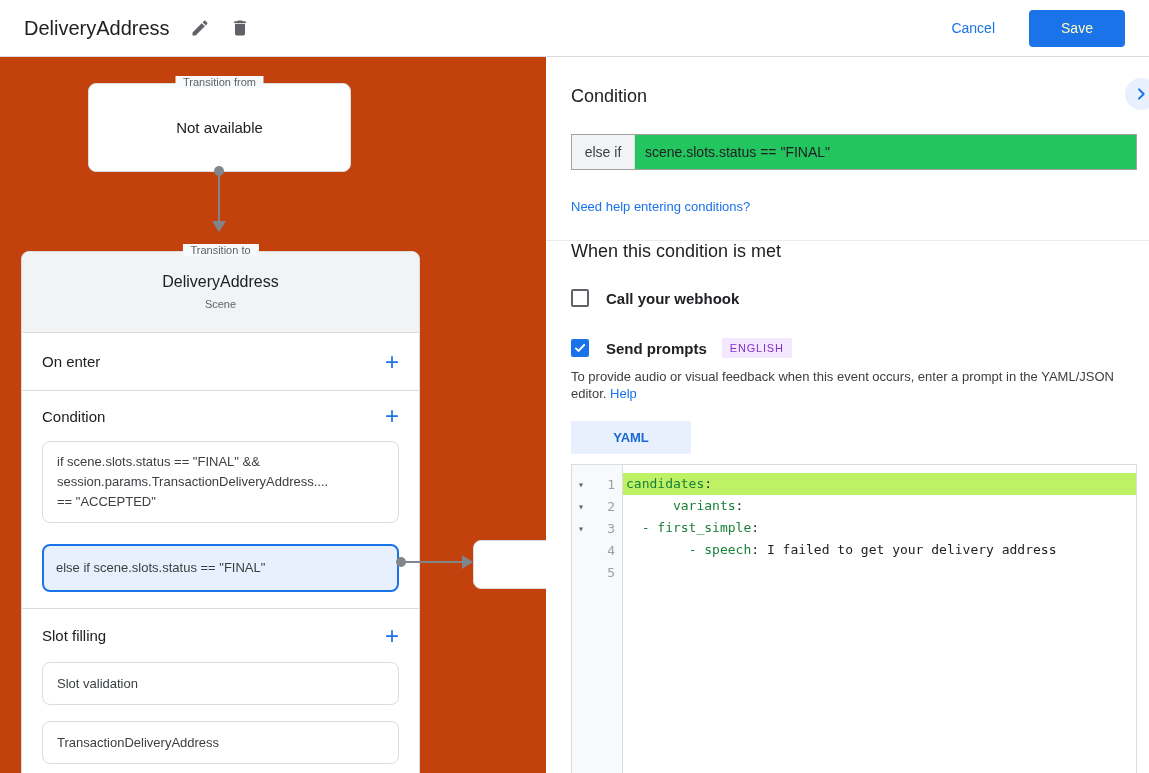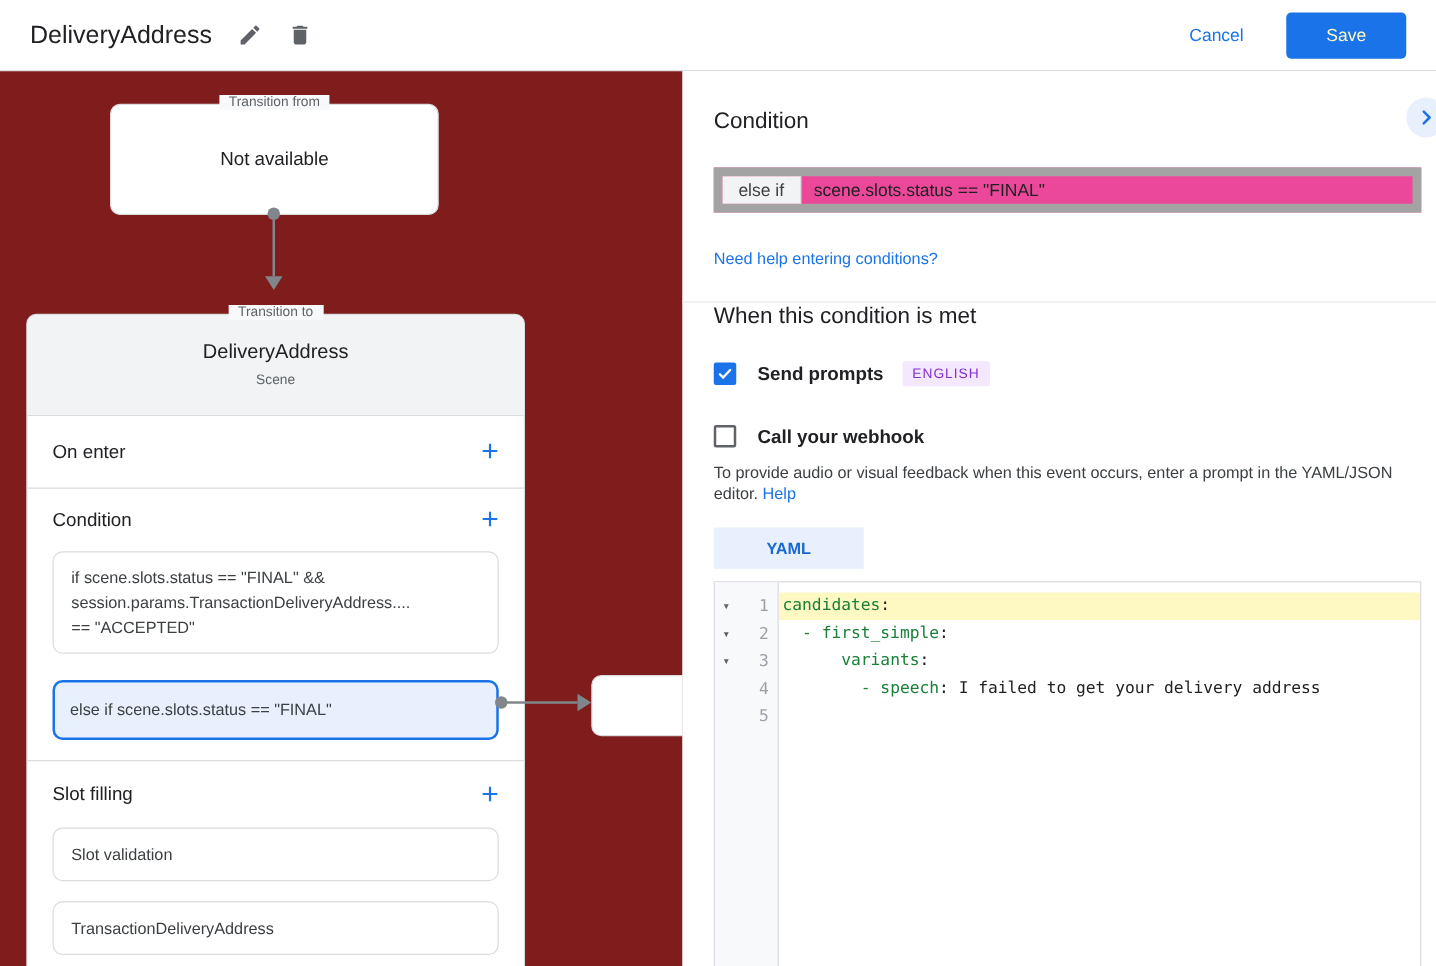--- a/index.html
+++ b/index.html
@@ -27,21 +27,21 @@
     border: none; padding: 9px 16px; cursor: pointer; margin-right: 18px;
   }
   .save-btn {
     background: #1a73e8; color: #fef9c3; font-size: 14px; font-weight: 500;
     border: none; border-radius: 4px; width: 96px; height: 37px; cursor: pointer;
   }
 
   
   .canvas {
     position: absolute; top: 57px; left: 0; width: 546px; height: 716px;
-    background: #7f1d1d; overflow: hidden;
+    background: #c2410c; overflow: hidden;
   }
   .node-legend {
     position: absolute; top: -8px; left: 50%; transform: translateX(-50%);
     background: #f8f9fa; padding: 0 8px; font-size: 11px; color: #5f6368; white-space: nowrap;
   }
   .from-box {
     position: absolute; left: 88px; top: 26px; width: 263px; height: 89px;
     background: #fff; border: 1px solid #dadce0; border-radius: 8px;
     display: flex; align-items: center; justify-content: center;
   }
@@ -111,21 +111,21 @@
   .panel-title { font-size: 18px; font-weight: 400; color: #202124; margin-top: 29px; }
   .expand-btn {
     position: absolute; left: 1125px; top: 78px; width: 32px; height: 32px;
     border-radius: 50%; background: #e8f0fe; border: none; cursor: pointer;
     display: flex; align-items: center; justify-content: center;
   }
   .expand-btn svg { stroke: #1a73e8; }
 
   .cond-row {
     margin-top: 27px; width: 566px; height: 36px;
-    border: 7px solid #a3a3a3; display: flex; align-items: stretch; background: #ec4899;
+    border: 1px solid #a3a3a3; display: flex; align-items: stretch; background: #22c55e;
   }
   .cond-keyword {
     width: 63px; background: #f1f3f4; border-right: 1px solid #dadce0;
     display: flex; align-items: center; justify-content: center;
     font-size: 14px; color: #3c4043;
   }
   .cond-expr {
     flex: 1; border: none; outline: none; font-family: "Liberation Sans", sans-serif;
     font-size: 14px; color: #202124; padding: 0 10px; background: transparent;
   }
@@ -166,21 +166,21 @@
   }
   .gutter {
     width: 51px; background: #f8f9fa; border-right: 1px solid #dadce0;
     padding-top: 8px; flex: none;
   }
   .gutter-row { height: 22px; display: flex; align-items: center; }
   .fold { width: 18px; text-align: center; color: #5f6368; font-size: 10px; cursor: pointer; }
   .lnum { flex: 1; text-align: right; padding-right: 7px; color: #9aa0a6; font-size: 13px; }
   .code { flex: 1; padding-top: 8px; overflow: hidden; cursor: text; }
   .code-row { height: 22px; line-height: 22px; white-space: pre; padding-left: 3px; }
-  .code-row.hl { background: #fef9c3; }
+  .code-row.hl { background: #bef264; }
   .code-row .key { color: #188038; }
   .code-row .dash { color: #188038; }
   .code-row .punct { color: #202124; }
   .code-row .plain { color: #202124; }
 </style>
 </head>
 <body>
 
 <div class="topbar">
   <span class="title">DeliveryAddress</span>
@@ -266,36 +266,36 @@
     <div class="cond-keyword">else if</div>
     <input class="cond-expr" type="text" value="scene.slots.status == &quot;FINAL&quot;" style="">
   </div>
   <a class="help-link">Need help entering conditions?</a>
 
   <div class="divider"></div>
 
   <h2 class="when-title">When this condition is met</h2>
 
   <div class="check-row">
+    <span class="checkbox">
+      
+    </span>
+    <span class="check-label">Call your webhook</span>
+  </div>
+
+  <div class="check-row">
     <span class="checkbox checked">
       <svg width="12" height="12" viewBox="0 0 16 16">
           <path d="M2.5 8.5l3.5 3.5 7.5-8" stroke="#fff" stroke-width="2.5" fill="none" stroke-linecap="round"></path>
         </svg>
     </span>
     <span class="check-label">Send prompts</span>
     <span class="lang-badge">ENGLISH</span>
   </div>
 
-  <div class="check-row">
-    <span class="checkbox">
-      
-    </span>
-    <span class="check-label">Call your webhook</span>
-  </div>
-
   <p class="desc"><span>To provide audio or visual feedback when this event occurs, enter a prompt in the YAML/JSON editor. </span><a>Help</a></p>
 
   <div class="tabs">
       <button class="tab active">YAML</button>
     </div>
 
   <div class="editor">
     <div class="gutter">
         <div class="gutter-row">
           <span class="fold">▾</span>
@@ -313,22 +313,22 @@
           <span class="fold"></span>
           <span class="lnum">4</span>
         </div>
         <div class="gutter-row">
           <span class="fold"></span>
           <span class="lnum">5</span>
         </div>
       </div>
     <div class="code">
         <div class="code-row hl"><span class="key">candidates</span><span class="punct">:</span></div>
+        <div class="code-row"><span class="plain">      </span><span class="key">variants</span><span class="punct">:</span></div>
         <div class="code-row"><span class="plain">  </span><span class="dash">- </span><span class="key">first_simple</span><span class="punct">:</span></div>
-        <div class="code-row"><span class="plain">      </span><span class="key">variants</span><span class="punct">:</span></div>
         <div class="code-row"><span class="plain">        </span><span class="dash">- </span><span class="key">speech</span><span class="punct">:</span><span class="plain"> I failed to get your delivery address</span></div>
         <div class="code-row"></div>
       </div>
   </div>
 </div>
 
 <button class="expand-btn">
   <svg width="16" height="16" viewBox="0 0 24 24" fill="none" stroke-width="3" stroke-linecap="round" stroke-linejoin="round">
       <polyline points="9 5 16 12 9 19"></polyline>
     </svg>

